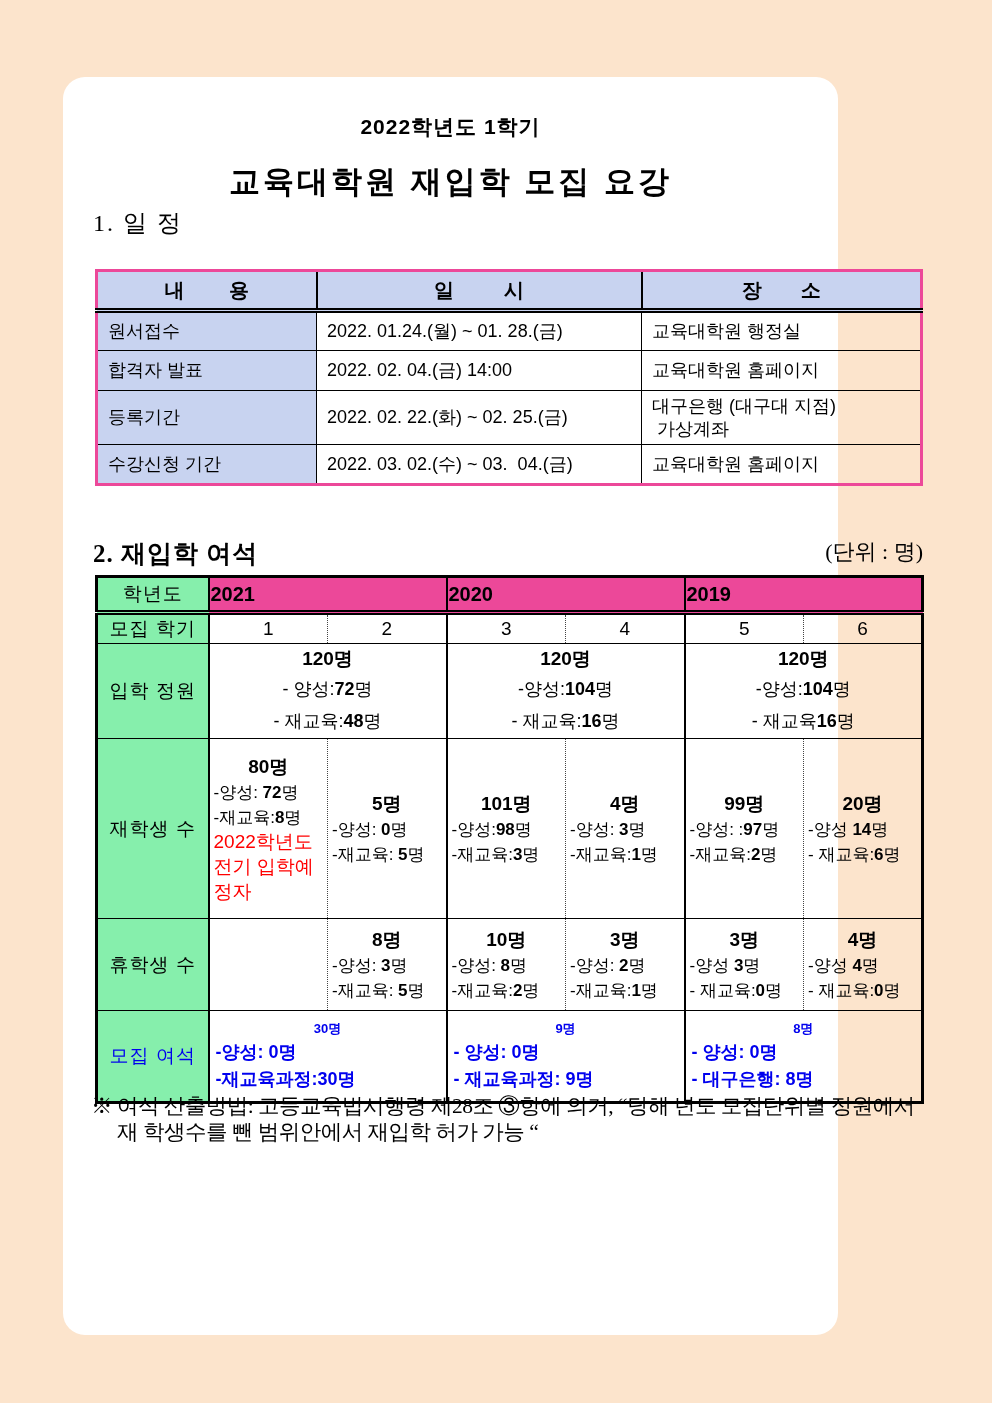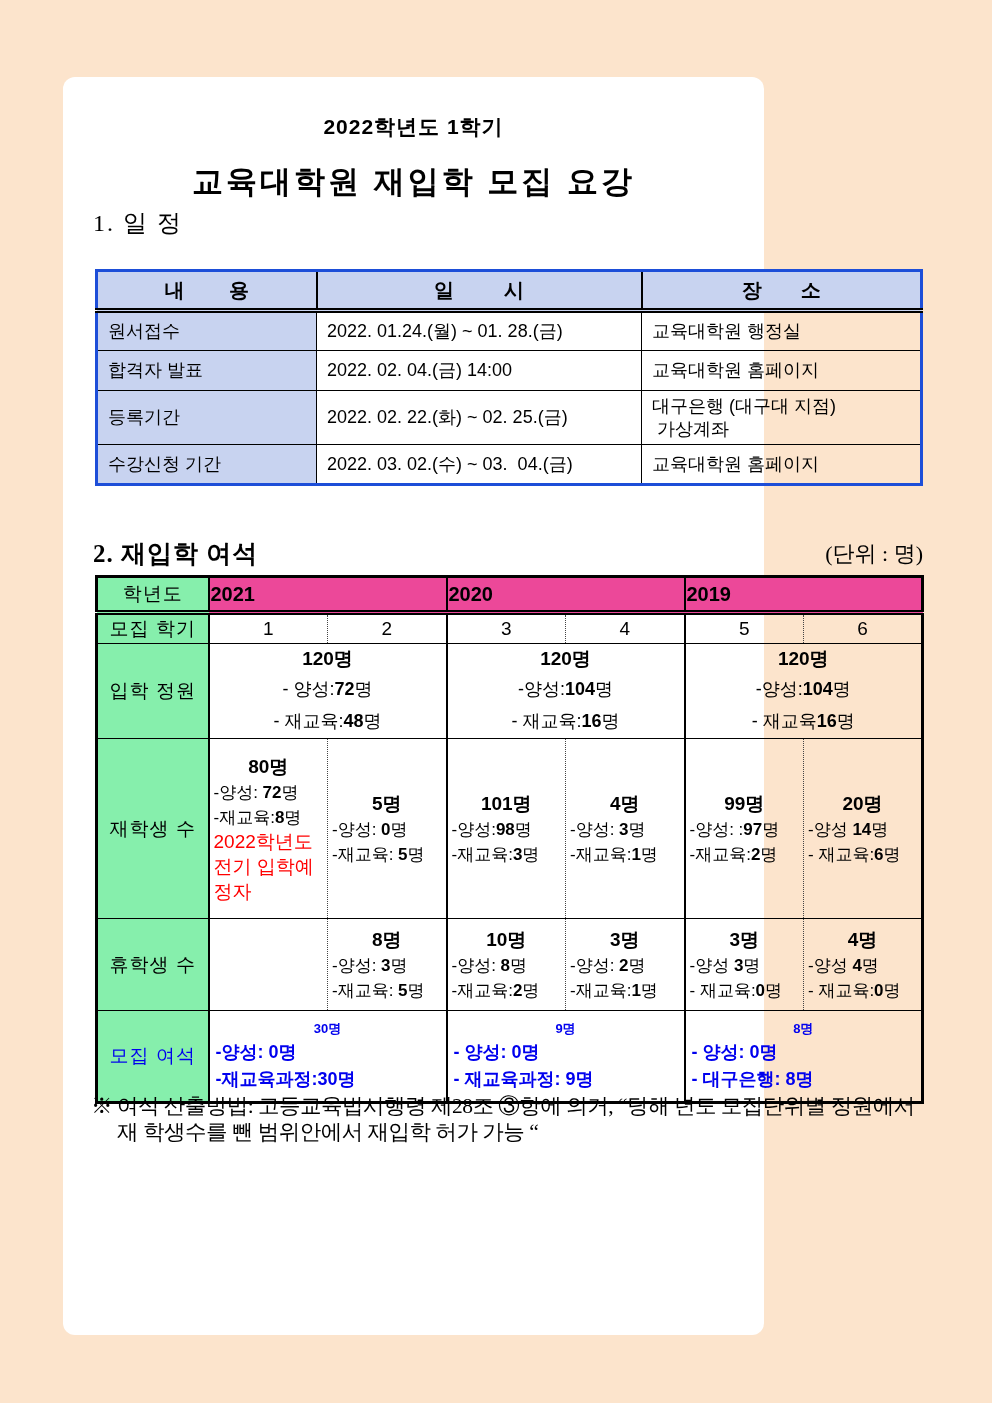--- a/index.html
+++ b/index.html
@@ -3,58 +3,58 @@
 <meta charset="utf-8">
 <style>
   html,body{margin:0;padding:0;}
   body{
     width:992px;height:1403px;position:relative;
     background:#fce4cc;
     font-family:"Liberation Sans", sans-serif;
     color:#000;
   }
   .card{
-    position:absolute;left:63px;top:77px;width:701px;height:1258px;
-    background:#ffffff;border-radius:12px;
+    position:absolute;left:63px;top:77px;width:775px;height:1258px;
+    background:#ffffff;border-radius:22px;
   }
   .subtitle{
     position:absolute;top:36px;left:0;width:100%;
     text-align:center;font-size:21px;font-weight:bold;letter-spacing:1px;
   }
   .doctitle{
     position:absolute;top:84px;left:0;width:100%;
     text-align:center;font-size:31px;font-weight:bold;letter-spacing:3px;
   }
   .sec1{
     position:absolute;top:130px;left:30px;
     font-family:"Liberation Serif", serif;
     font-size:24px;letter-spacing:2px;
   }
   
   table{border-collapse:collapse;table-layout:fixed;}
   .t1{
     position:absolute;left:32px;top:192px;width:825px;
-    border:3px solid #1d4ed8;
+    border:3px solid #ec4899;
   }
   .t1 th{
     background:#c8d3f0;height:34px;font-size:20px;font-weight:bold;
     border-bottom:5px double #000;border-left:2px solid #000;
     white-space:pre;text-align:center;
   }
   .t1 td{
     border:1.5px solid #000;font-size:18px;
     padding:4px 10px;white-space:pre-wrap;line-height:1.25;
   }
   .t1 td.lbl{background:#c8d3f0;}
   .t1 tr{height:40px;}
   .t1 tr.tall{height:54px;}
   
   .sec2row{
     position:absolute;top:460px;left:30px;width:830px;
-    display:flex;justify-content:space-between;align-items:center;
+    display:flex;justify-content:space-between;align-items:flex-start;
     font-family:"Liberation Serif", serif;
   }
   .sec2row .s2t{font-size:25px;font-weight:bold;letter-spacing:1px;}
   .sec2row .s2u{font-size:22px;}
   
   .t2{
     position:absolute;left:32px;top:498px;width:826px;
     border:3px solid #000;
   }
   .t2 th,.t2 td{border-top:1.5px solid #000;border-bottom:1.5px solid #000;}

